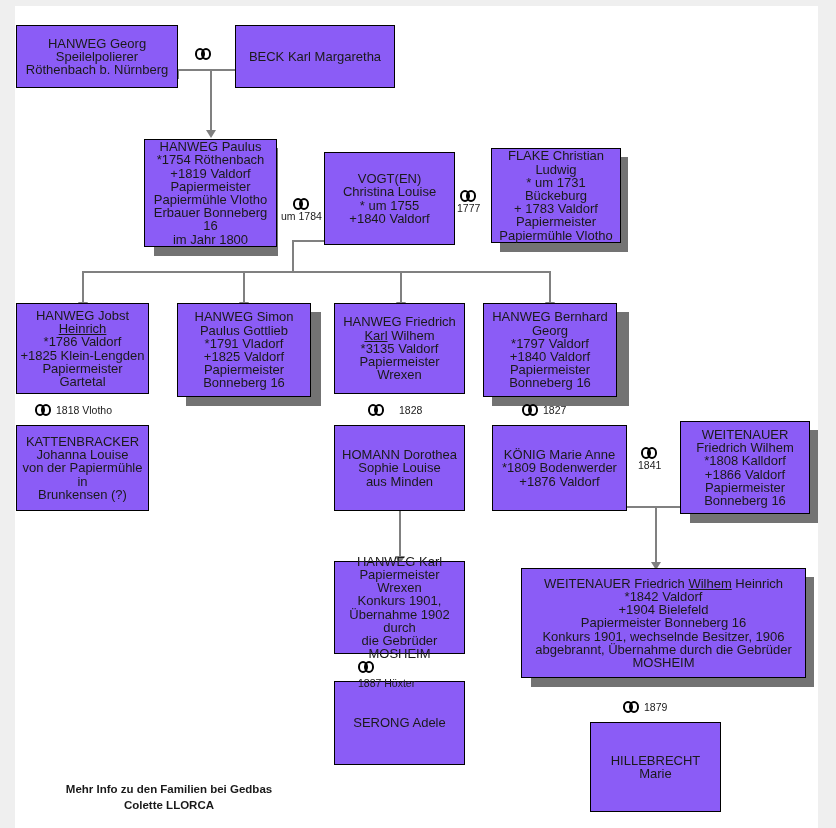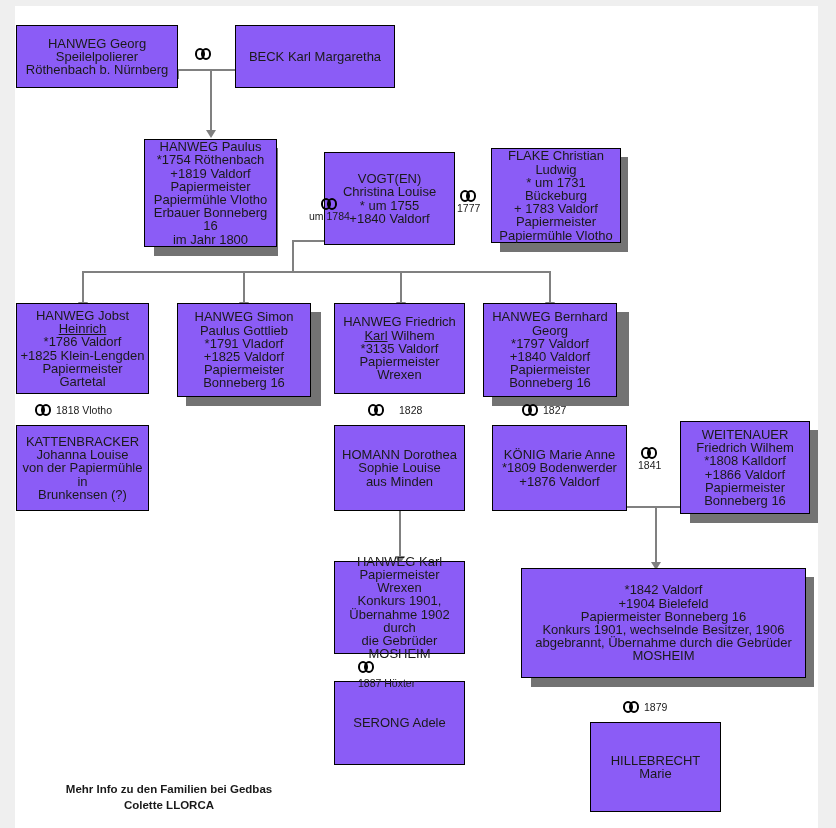--- a/index.html
+++ b/index.html
@@ -168,21 +168,21 @@
   <div class="txt">
     <div>FLAKE Christian</div>
     <div>Ludwig</div>
     <div>* um 1731 Bückeburg</div>
     <div>+ 1783 Valdorf</div>
     <div>Papiermeister</div>
     <div>Papiermühle Vlotho</div>
   </div>
 </div>
 
-<div class="marriage stack" style="left:281px; top:198px;margin-left:28px;">
+<div class="marriage stack" style="left:281px; top:198px;">
   <span class="rings"></span>
   <span>um 1784</span>
 </div>
 
 <div class="marriage stack" style="left:457px; top:190px;">
   <span class="rings"></span>
   <span>1777</span>
 </div>
 
 <div class="ln h" style="left:292px; top:240px; width:33px;"></div>
@@ -317,20 +317,21 @@
     <div>Konkurs 1901,</div>
     <div>Übernahme 1902 durch</div>
     <div>die Gebrüder</div>
     <div>MOSHEIM</div>
   </div>
 </div>
 
 <div class="shadow" style="left:531px; top:577px; width:283px; height:110px;"></div>
 <div class="box" style="left:521px; top:568px; width:285px; height:110px;">
   <div class="txt">
+    <div><span>WEITENAUER Friedrich </span><u>Wilhem</u><span> Heinrich</span></div>
     <div>*1842 Valdorf</div>
     <div>+1904 Bielefeld</div>
     <div>Papiermeister Bonneberg 16</div>
     <div>Konkurs 1901, wechselnde Besitzer, 1906</div>
     <div>abgebrannt, Übernahme durch die Gebrüder</div>
     <div>MOSHEIM</div>
   </div>
 </div>
 
 <div class="marriage" style="left:358px; top:661px;flex-direction:column;">

